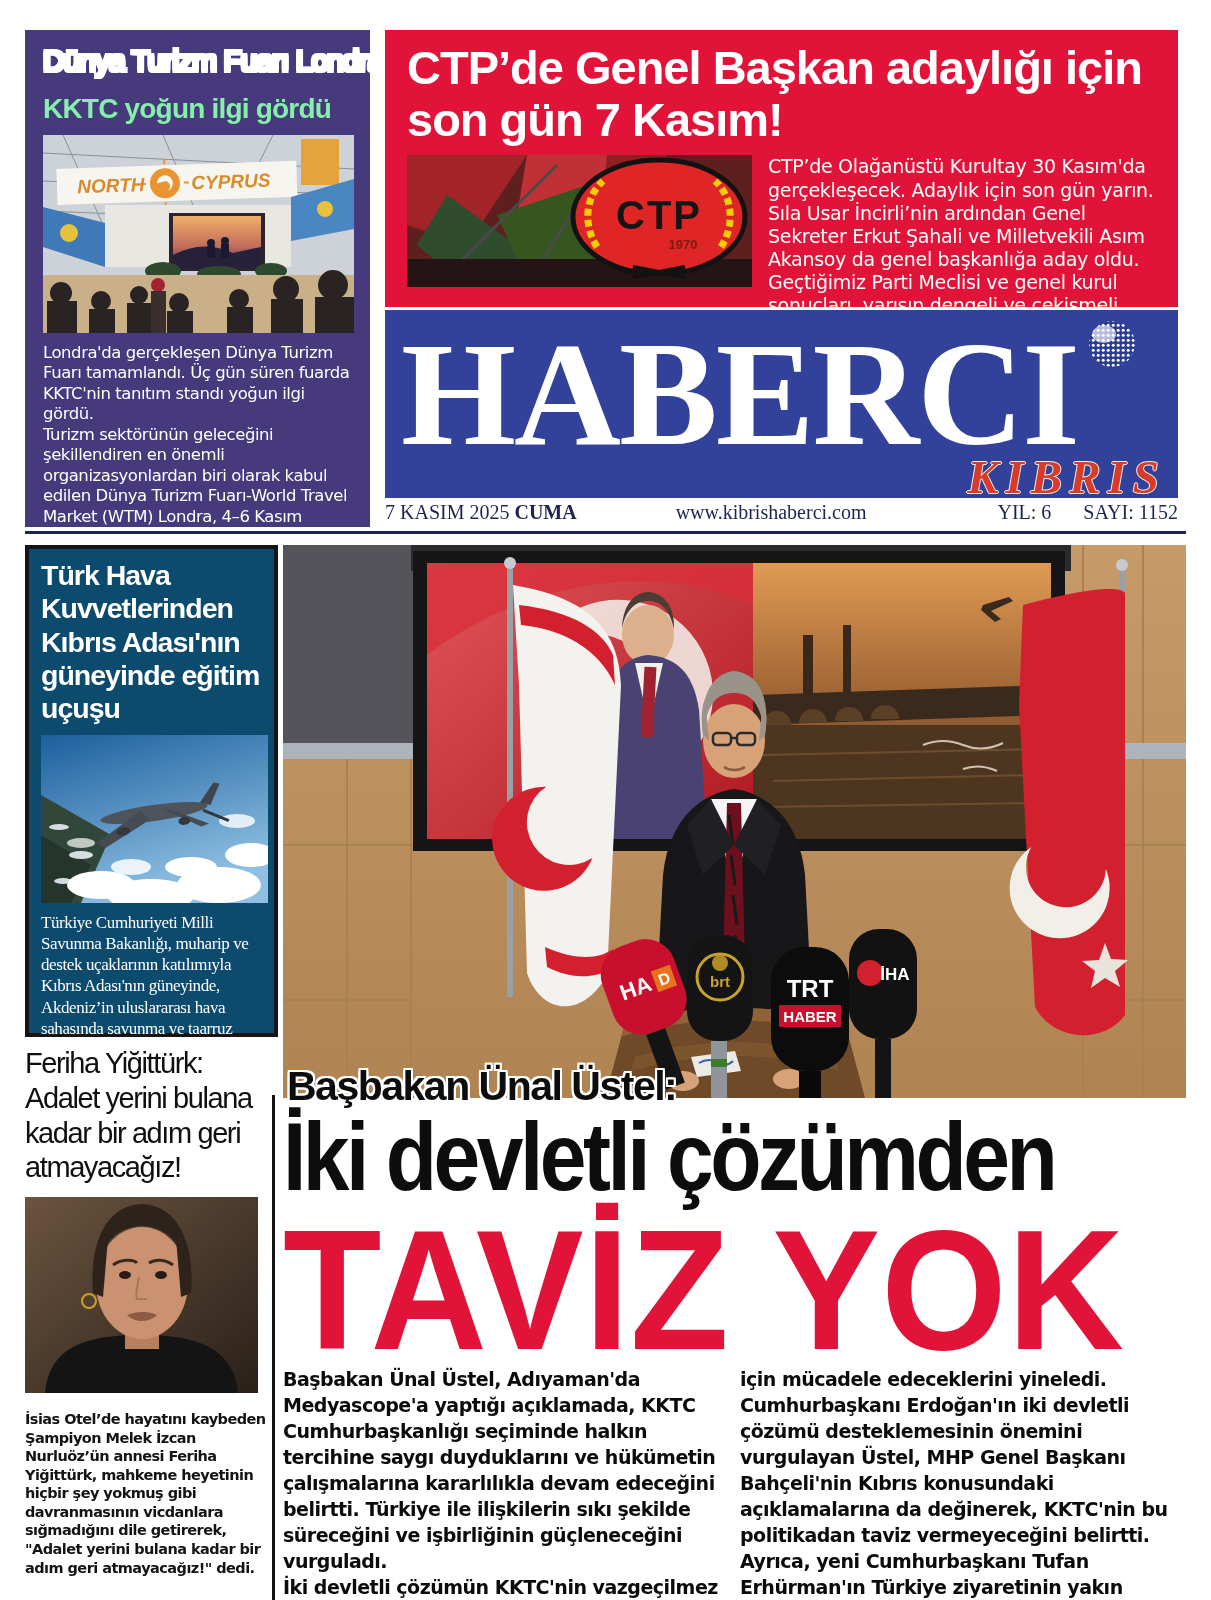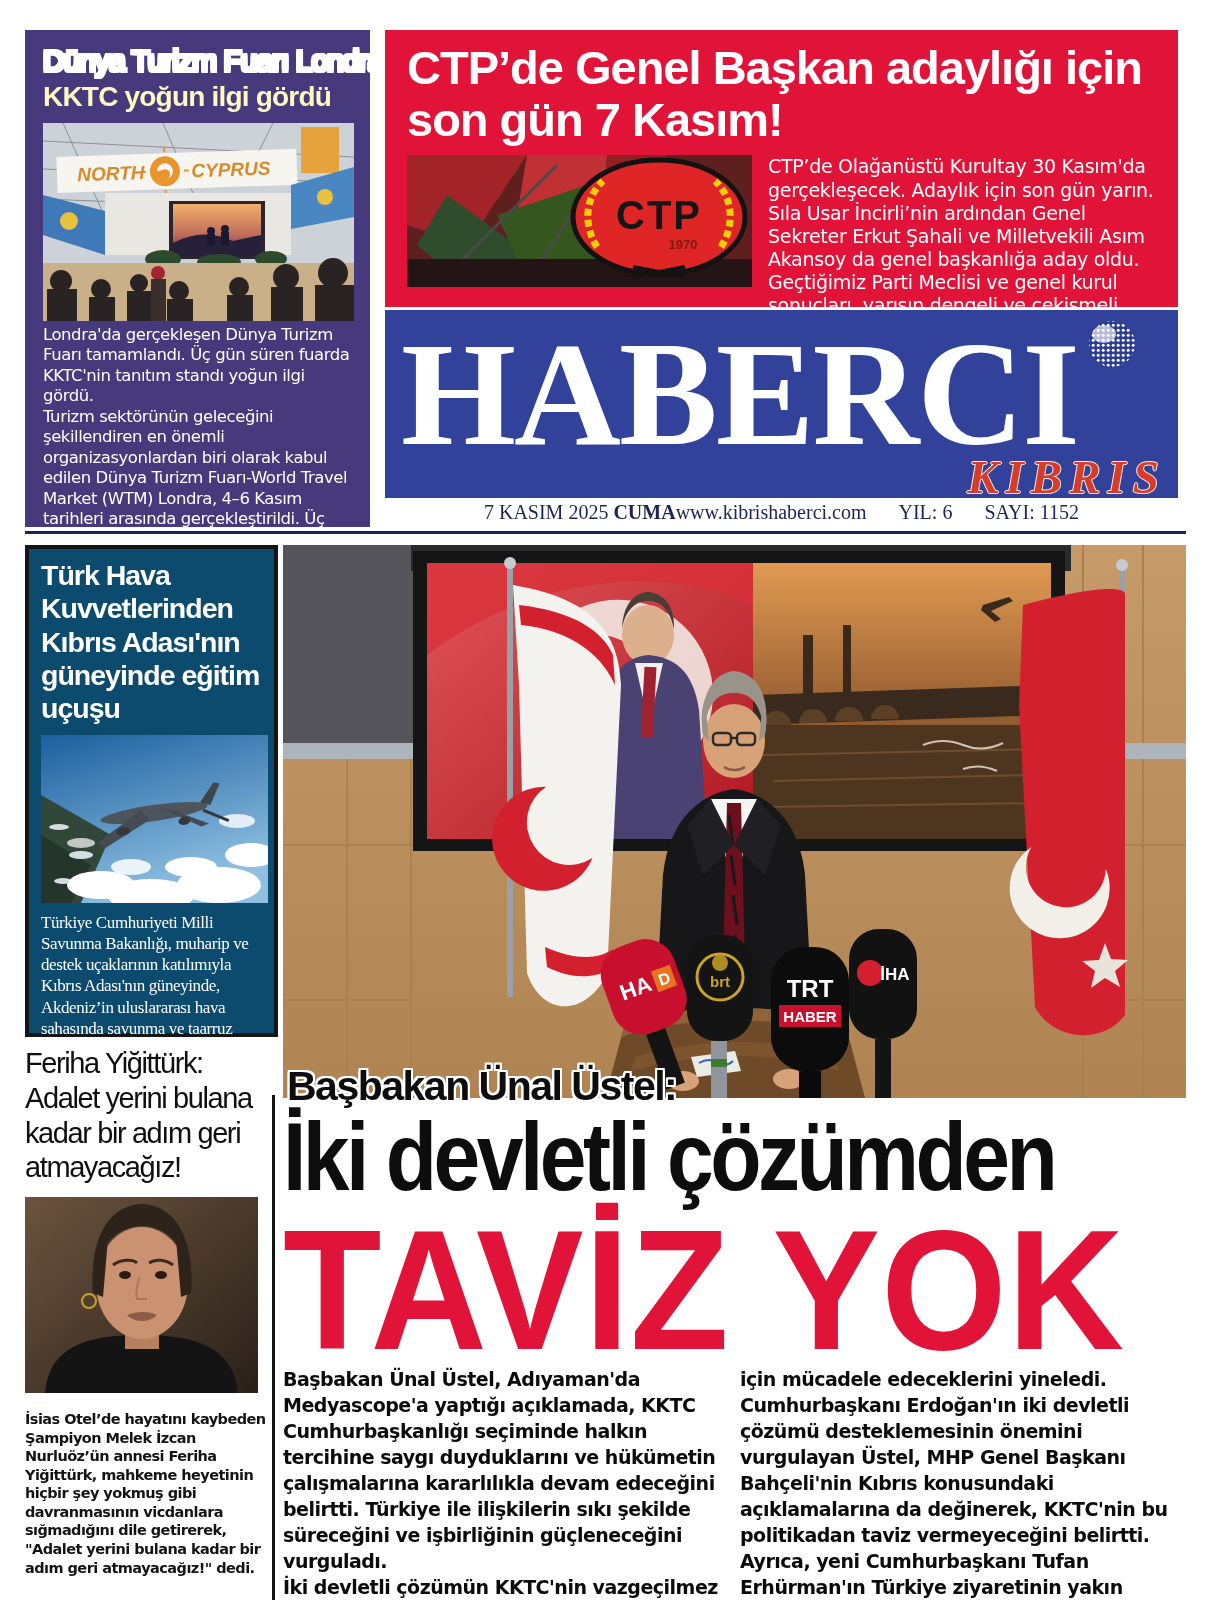--- a/index.html
+++ b/index.html
@@ -3,41 +3,41 @@
 <meta charset="utf-8">
 <style>
   html,body{margin:0;padding:0;background:#e9e9e9;}
   .page{position:relative;width:1211px;height:1600px;background:#ffffff;overflow:hidden;
         font-family:"Liberation Sans",sans-serif;}
   .abs{position:absolute;}
   
   .tourism{left:25px;top:30px;width:345px;height:497px;background:#463a7c;box-sizing:border-box;
            padding:14px 16px 0 18px;}
   .tourism .kicker{color:#fff;font-size:30px;font-weight:400;line-height:1.16;letter-spacing:-1px;}
-  .tourism .head{color:#fef9c3;font-size:28px;font-weight:700;line-height:1.15;letter-spacing:-0.8px;margin-top:2px;}
+  .tourism .head{color:#86efac;font-size:28px;font-weight:700;line-height:1.15;letter-spacing:-0.8px;margin-top:14px;}
   .tourism .photo{display:block;margin-top:10px;}
   .tourism .body{color:#fff;font-family:"DejaVu Sans",sans-serif;font-size:16.5px;line-height:1.24;
-                 letter-spacing:-0.45px;margin-top:4px;}
+                 letter-spacing:-0.45px;margin-top:10px;}
   
   .ctp{left:385px;top:30px;width:793px;height:277px;background:#e11338;box-sizing:border-box;
        padding:12px 24px 0 22px;}
   .ctp .head{color:#fff;font-size:47px;font-weight:700;line-height:1.1;letter-spacing:-1px;}
   .ctp .row{display:flex;gap:16px;margin-top:10px;}
   .ctp .body{color:#fff;font-family:"DejaVu Sans",sans-serif;font-size:19px;line-height:1.22;
              letter-spacing:-0.3px;flex:1;}
   
   .masthead{left:385px;top:310px;width:793px;height:188px;background:#32429a;}
   .masthead .title{position:absolute;left:16px;top:-10px;color:#fff;font-family:"Liberation Serif",serif;
                    font-weight:700;font-size:148px;letter-spacing:-2px;line-height:188px;white-space:nowrap;}
   .masthead .iwrap{position:relative;display:inline-block;}
   .masthead .globe{position:absolute;right:40px;top:8px;}
   .masthead .kibris{position:absolute;right:12px;bottom:-6px;color:#d93b2a;font-family:"Liberation Serif",serif;
                     font-weight:700;font-size:47px;letter-spacing:7px;
                     text-shadow:1px 0 0 #f4efe8,-1px 0 0 #f4efe8,0 1px 0 #f4efe8,0 -1px 0 #f4efe8;font-style:italic;}
-  .dateline{left:385px;top:501px;width:793px;display:flex;justify-content:center;align-items:baseline;
+  .dateline{left:385px;top:501px;width:793px;display:flex;justify-content:space-between;align-items:baseline;
             font-family:"Liberation Serif",serif;font-size:20px;color:#1b2550;}
   .dateline b{font-weight:700;}
   .dateline .right span{margin-left:32px;font-family:Liberation Serif, serif;}
   .rule{left:25px;top:531px;width:1161px;height:3px;background:#1b2550;}
   
   .airforce{left:25px;top:545px;width:253px;height:492px;background:#0c4a6e;border:4px solid #151515;
             box-sizing:border-box;padding:10px 11px 0 12px;}
   .airforce .head{color:#fff;font-size:28.5px;font-weight:700;line-height:1.17;letter-spacing:-1px;}
   .airforce .photo{display:block;margin-top:9px;}
   .airforce .body{color:#fff;font-family:Liberation Serif, serif;font-size:17px;line-height:1.25;

